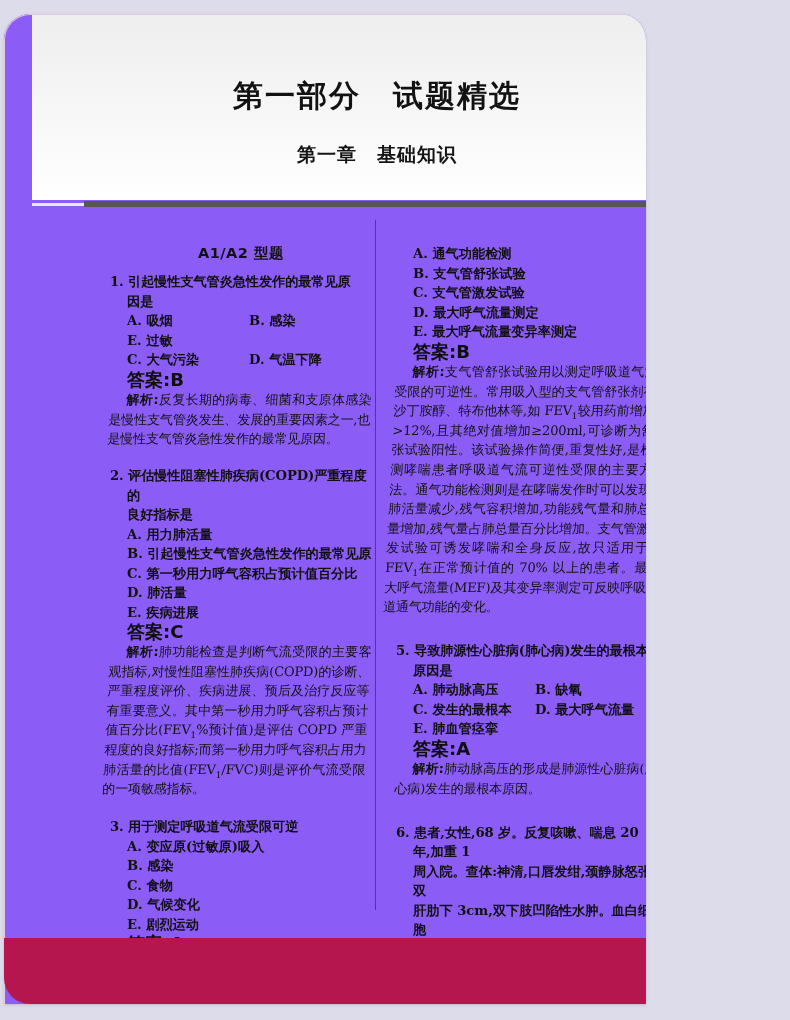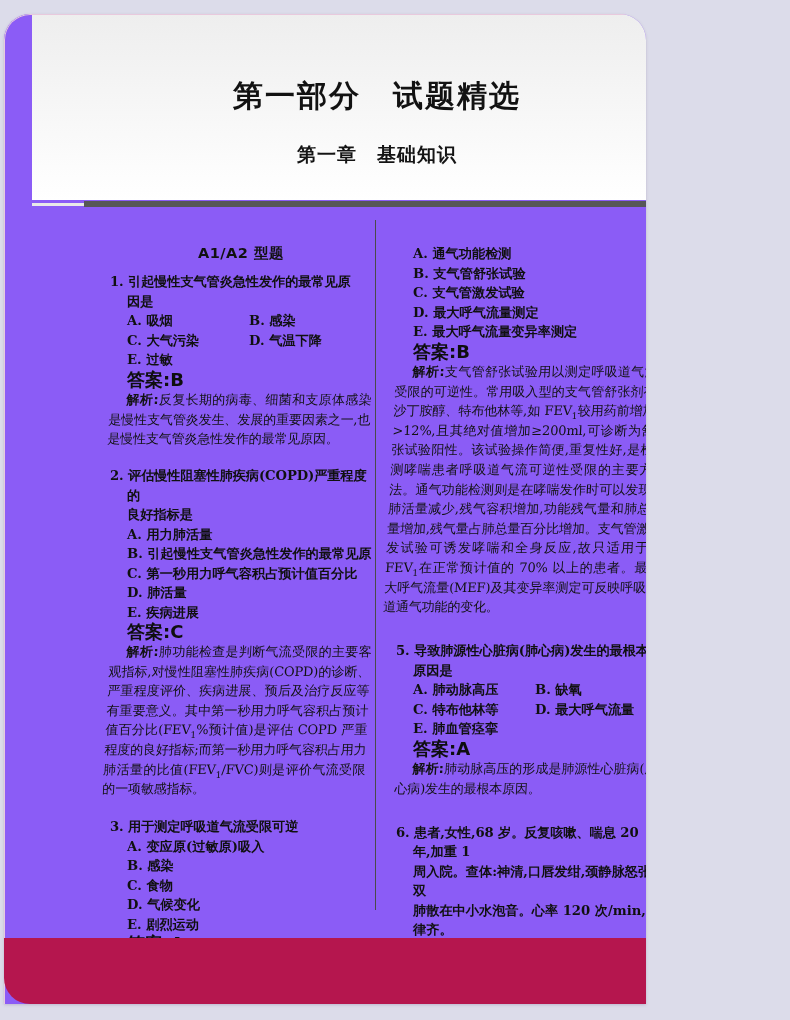--- a/index.html
+++ b/index.html
@@ -273,25 +273,25 @@
 
         <div class="question">
           <div class="q-stem"><span>1.</span> <span>引起慢性支气管炎急性发作的最常见原</span></div>
           <div class="q-stem-cont">因是</div>
           <div class="options">
             <div class="opt-row">
               <span class="opt half">A. 吸烟</span>
               <span class="opt">B. 感染</span>
             </div>
             <div class="opt-row">
+              <span class="opt half">E. 过敏</span>
+            </div>
+            <div class="opt-row">
               <span class="opt half">C. 大气污染</span>
               <span class="opt">D. 气温下降</span>
-            </div>
-            <div class="opt-row">
-              <span class="opt half">E. 过敏</span>
             </div>
           </div>
           <div class="answer">答案:B</div>
           <div class="explain"><span class="lead">解析:</span><span>反复长期的病毒、细菌和支原体感染是慢性支气管炎发生、发展的重要因素之一,也是慢性支气管炎急性发作的最常见原因。</span></div>
         </div>
 
         <div class="spacer-sm"></div>
 
         <div class="question">
           <div class="q-stem"><span>2.</span> <span>评估慢性阻塞性肺疾病(COPD)严重程度的</span></div>
@@ -378,37 +378,36 @@
 
         <div class="question">
           <div class="q-stem"><span>5.</span> <span>导致肺源性心脏病(肺心病)发生的最根本</span></div>
           <div class="q-stem-cont">原因是</div>
           <div class="options">
             <div class="opt-row">
               <span class="opt half">A. 肺动脉高压</span>
               <span class="opt">B. 缺氧</span>
             </div>
             <div class="opt-row">
-              <span class="opt half">C. 特布他林等</span>
+              <span class="opt half">C. 发生的最根本</span>
               <span class="opt">D. 最大呼气流量</span>
             </div>
             <div class="opt-row">
               <span class="opt half">E. 肺血管痉挛</span>
             </div>
           </div>
           <div class="answer">答案:A</div>
           <div class="explain"><span class="lead">解析:</span><span>肺动脉高压的形成是肺源性心脏病(肺心病)发生的最根本原因。</span></div>
         </div>
 
         <div class="spacer-md"></div>
 
         <div class="question">
           <div class="q-stem"><span>6.</span> <span>患者,女性,68 岁。反复咳嗽、喘息 20 年,加重 1</span></div>
           <div class="q-stem-cont">周入院。查体:神清,口唇发绀,颈静脉怒张,双</div>
-          <div class="q-stem-cont">肺散在中小水泡音。心率 120 次/min,律齐。</div>
           <div class="q-stem-cont">肝肋下 3cm,双下肢凹陷性水肿。血白细胞</div>
           <div class="q-stem-cont"><span>12×10</span><sup>9</sup><span>/L。X 线胸片示双肺纹理粗,右下肺</span></div>
           <div class="q-stem-cont">动脉干扩张,其横径≥15mm。患者的目前主</div>
 
         </div>
 
       </div>
     </div>
 
     <div id="page-number">1</div>

